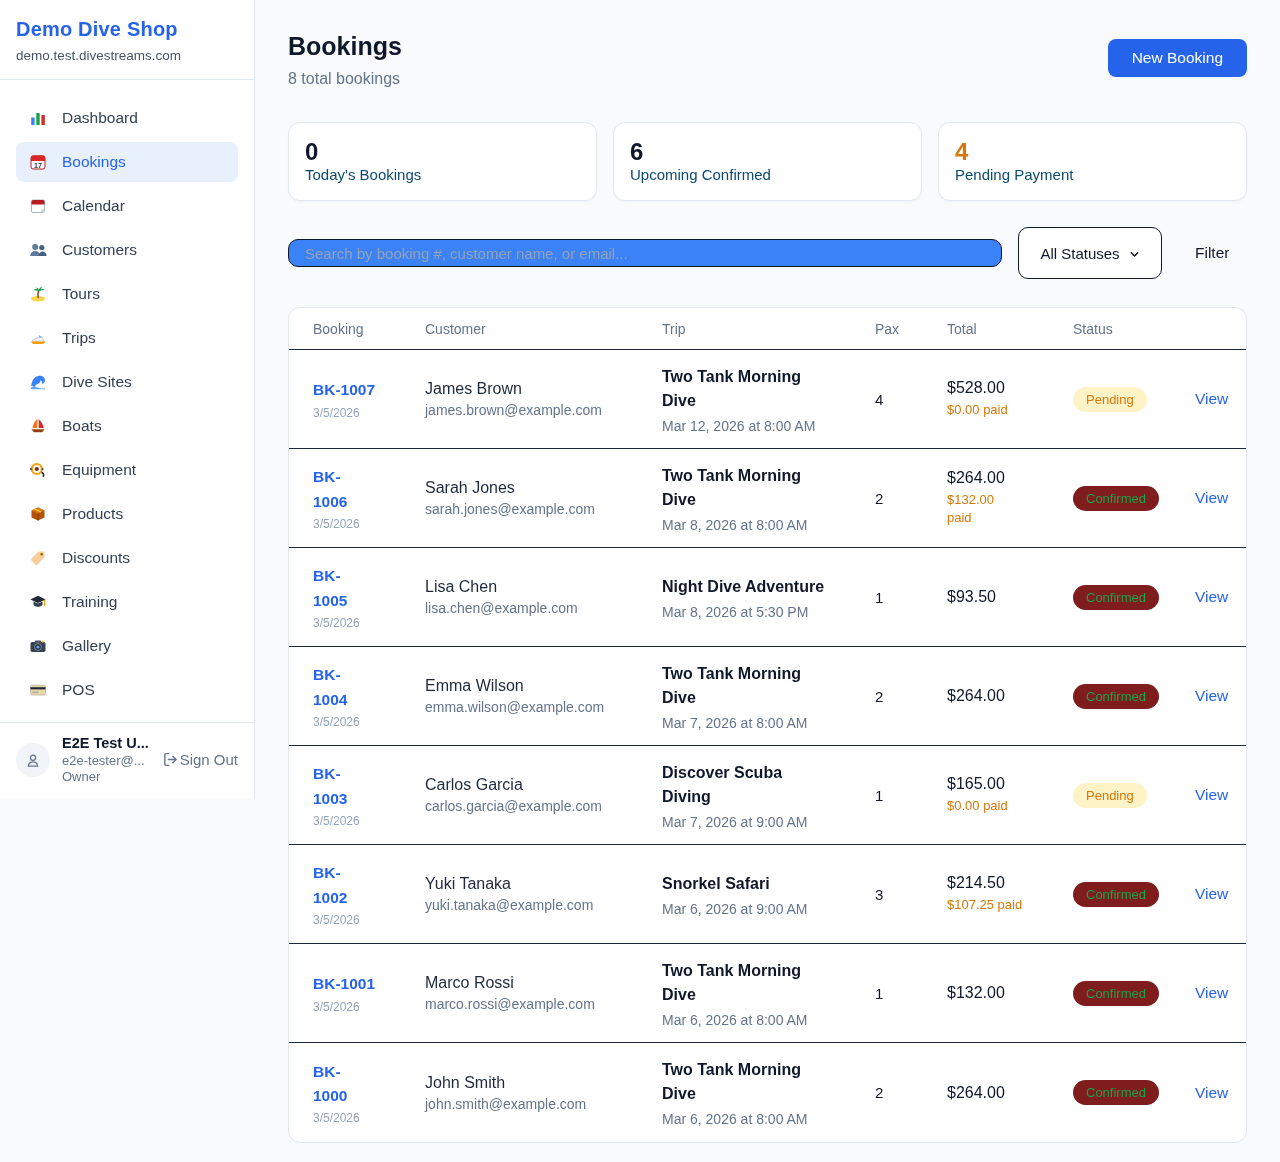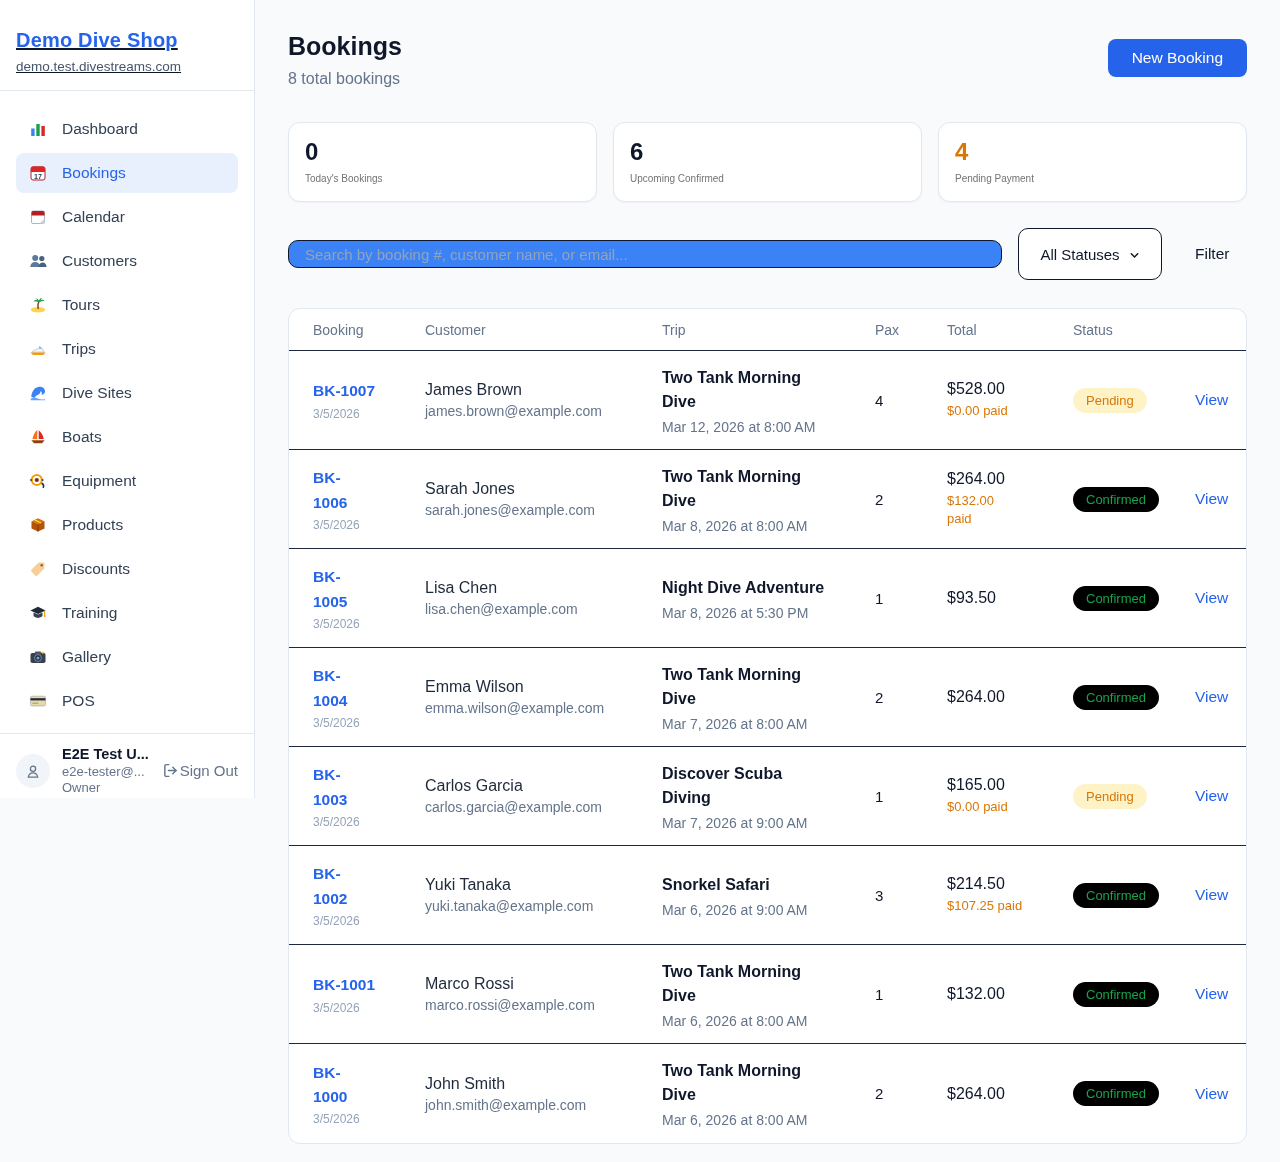--- a/index.html
+++ b/index.html
@@ -14,21 +14,21 @@
   svg { display: block; width: 100%; height: 100%; }
 
   
   .sidebar {
     position: absolute; top: 0; left: 0;
     width: 255px; height: 798px;
     background: #ffffff;
     border-right: 1px solid #e2e8f0;
     display: flex; flex-direction: column;
   }
-  .brand { padding: 29px 16px 16px; border-bottom: 1px solid #e2e8f0; text-decoration: underline; }
+  .brand { padding: 18px 16px 16px; border-bottom: 1px solid #e2e8f0; }
   .brand-title { font-size: 20px; font-weight: 700; color: #2563eb; letter-spacing: .2px; }
   .brand-domain { font-size: 13.5px; color: #475569; margin-top: 7px; }
   .nav { padding: 18px 16px 8px; flex: 1; }
   .nav-item {
     display: flex; align-items: center; gap: 15px;
     height: 40px; padding: 0 13px; margin-bottom: 4px;
     border-radius: 8px; font-size: 15.5px; color: #334155; cursor: pointer;
   }
   .nav-item.active { background: #e8f0fe; color: #2563eb; }
   .nav-icon { width: 18px; height: 18px; flex-shrink: 0; display: inline-flex; justify-content: flex-end; }
@@ -64,21 +64,21 @@
     height: 38px; padding: 0 24px; font-size: 15.5px; font-weight: 500;
     font-family: inherit; cursor: pointer; margin-top: 7px;
   }
 
   .stats { display: grid; grid-template-columns: 1fr 1fr 1fr; gap: 16px; margin-top: 34px; }
   .stat-card {
     background: #fff; border: 1px solid #e2e8f0; border-radius: 12px;
     padding: 15px 16px 17px; box-shadow: 0 1px 2px rgba(15,23,42,.04);
   }
   .stat-value { font-size: 24px; font-weight: 700; color: #0f172a; }
-  .stat-label { font-size: 10px; color: #737373; margin-top: 7px; }
+  .stat-label { font-size: 15px; color: #0c4a6e; }
 
   .filter-bar { display: flex; align-items: center; margin-top: 26px; }
   .search-input {
     width: 714px; height: 28px; background: #3b82f6;
     border: 1px solid #0f172a; border-radius: 10px;
     padding: 0 16px; font-size: 15px; color: #0f172a; font-family: inherit;
   }
   .search-input::placeholder { color: #94a3b8; }
   .status-select {
     margin-left: 16px; width: 144px; height: 52px;
@@ -110,21 +110,21 @@
   .bk-date { font-size: 12px; color: #94a3b8; margin-top: 3px; }
   .cust-name { font-size: 16px; color: #1e293b; }
   .cust-email { font-size: 14px; color: #64748b; margin-top: 4px; }
   .trip-name { font-size: 16px; font-weight: 600; color: #0f172a; white-space: pre-line; line-height: 1.5; }
   .trip-date { font-size: 14px; color: #64748b; margin-top: 5px; }
   .pax { font-size: 15px; color: #0f172a; }
   .total-amt { font-size: 16px; font-weight: 400; color: #0f172a; }
   .total-paid { font-size: 13px; color: #d97706; margin-top: 4px; white-space: pre-line; line-height: 1.4; max-width: 92px; }
   .badge { display: inline-block; padding: 5px 13px; border-radius: 999px; font-size: 13px; }
   .badge.pending   { background: #fef3c7; color: #d97706; }
-  .badge.confirmed { background: #000000; color: #16a34a; }
+  .badge.confirmed { background: #7f1d1d; color: #16a34a; }
   .view-cell { text-align: right; }
   .view-link { font-size: 15.5px; font-weight: 500; color: #2563eb; cursor: pointer; }
 </style>
 </head>
 <body>
 
 <aside class="sidebar">
   <div class="brand">
     <div class="brand-title">Demo Dive Shop</div>
     <div class="brand-domain">demo.test.divestreams.com</div>

